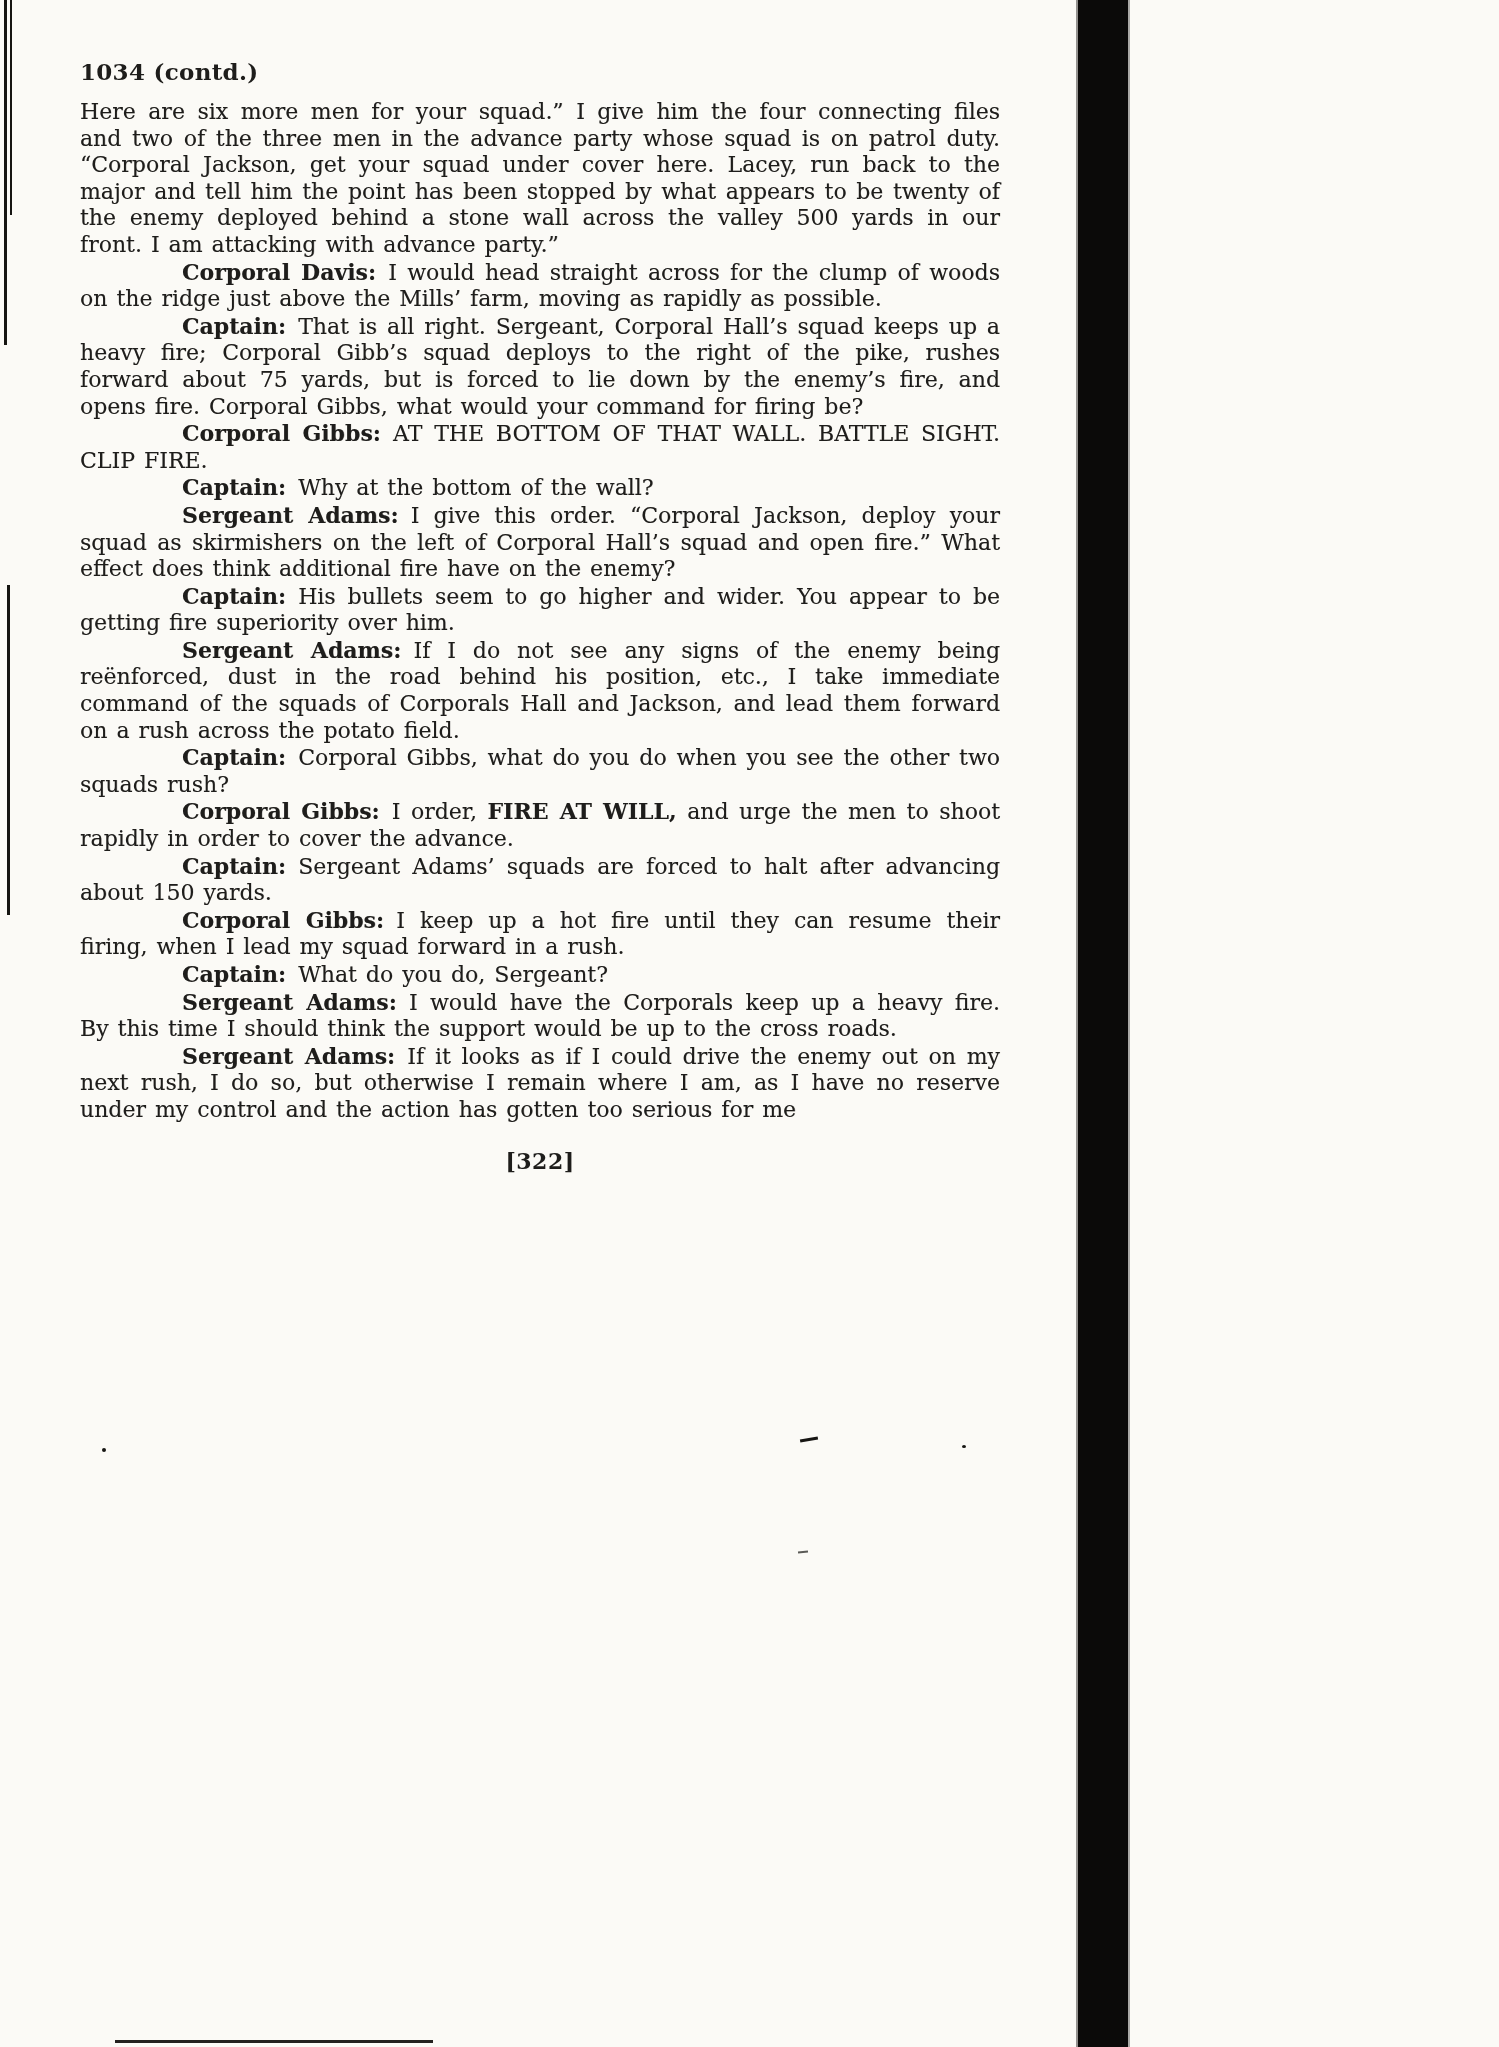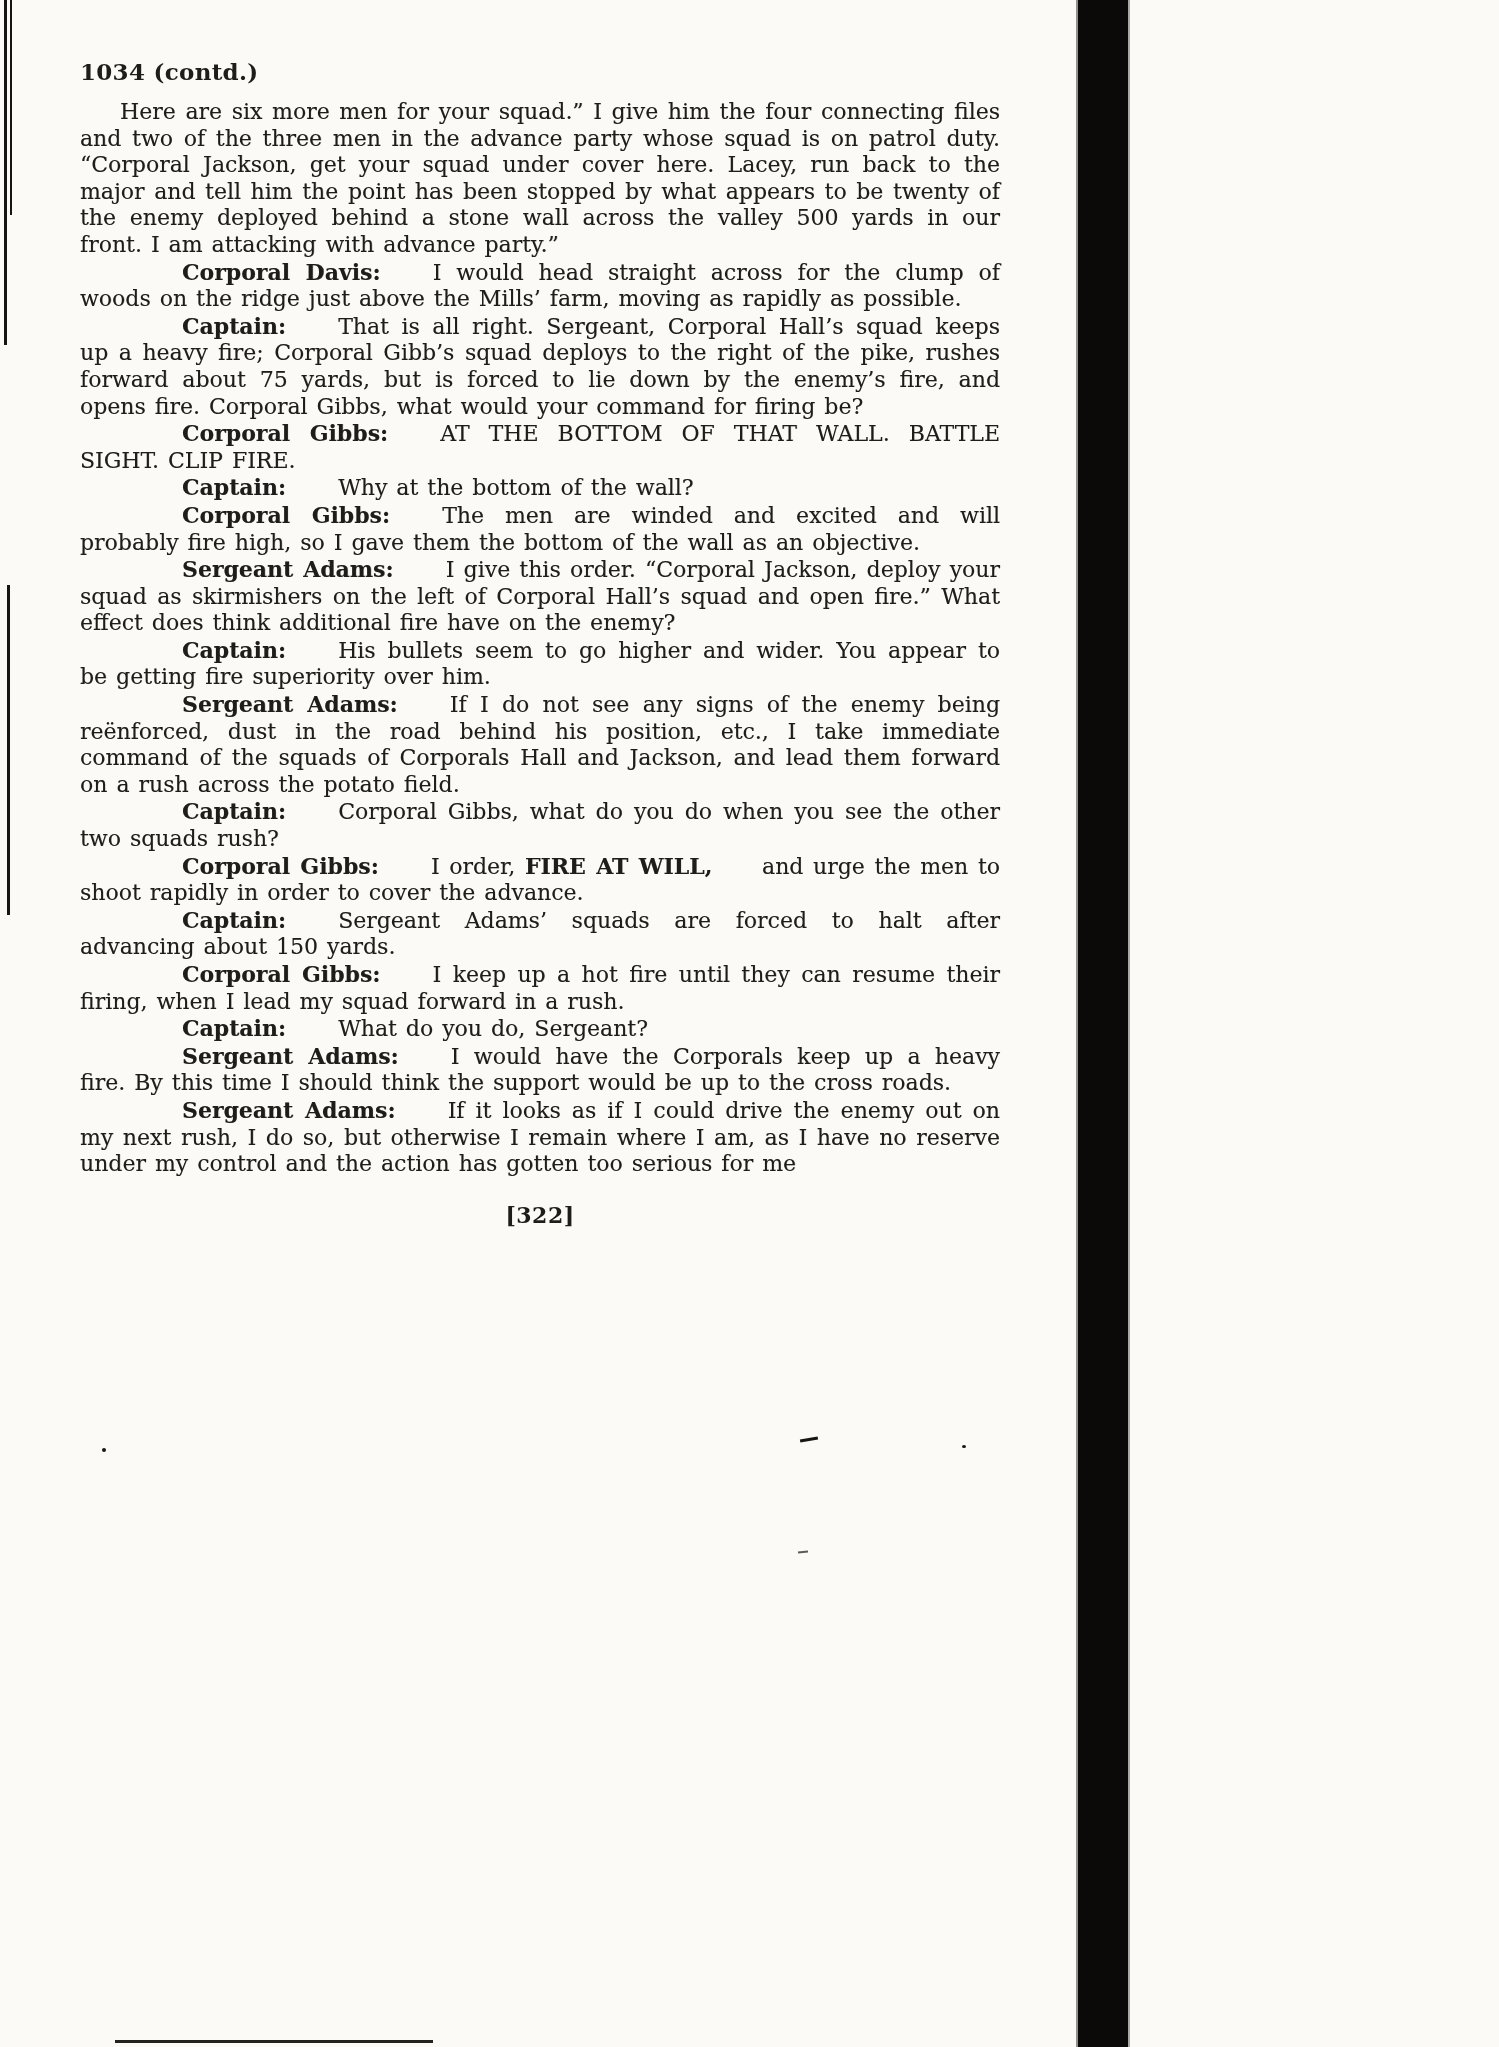--- a/index.html
+++ b/index.html
@@ -34,21 +34,21 @@
     text-align: justify;
     font-size: 22px;
     line-height: 26.6px;
     word-spacing: 2px;
     hyphens: auto;
     text-shadow: 0.3px 0 0 rgba(25,23,20,0.35);
   }
   p.para.indent { text-indent: 102px; }
   .seg-speaker { font-weight: bold; padding-right: 0.55em; }
   .seg-emphasis { font-weight: bold; }
-  .seg-text { font-weight: normal; margin-left: 40px; }
+  .seg-text { font-weight: normal; }
   .page-footer {
     margin-top: 24px;
     text-align: center;
     font-size: 22px;
     letter-spacing: 0.5px;
     font-weight: bold;
   }
   
   .artifact { position: absolute; background: #161512; }
   .spine-bar {
@@ -84,21 +84,20 @@
   <div class="artifact left-line-c"></div>
 
   <div class="content">
     <div class="page-header">1034 (contd.)</div>
     <div class="page-body">
         <p class="para"><span class="seg-text">Here are six more men for your squad.” I give him the four connecting files and two of the three men in the advance party whose squad is on patrol duty. “Corporal Jackson, get your squad under cover here. Lacey, run back to the major and tell him the point has been stopped by what appears to be twenty of the enemy deployed behind a stone wall across the valley 500 yards in our front. I am attacking with advance party.”</span></p>
         <p class="para indent"><span class="seg-speaker">Corporal Davis:</span><span class="seg-text">I would head straight across for the clump of woods on the ridge just above the Mills’ farm, moving as rapidly as possible.</span></p>
         <p class="para indent"><span class="seg-speaker">Captain:</span><span class="seg-text">That is all right. Sergeant, Corporal Hall’s squad keeps up a heavy fire; Corporal Gibb’s squad deploys to the right of the pike, rushes forward about 75 yards, but is forced to lie down by the enemy’s fire, and opens fire. Corporal Gibbs, what would your command for firing be?</span></p>
         <p class="para indent"><span class="seg-speaker">Corporal Gibbs:</span><span class="seg-text">AT THE BOTTOM OF THAT WALL. BATTLE SIGHT. CLIP FIRE.</span></p>
         <p class="para indent"><span class="seg-speaker">Captain:</span><span class="seg-text">Why at the bottom of the wall?</span></p>
-        <p class="para indent"><span class="seg-speaker">Corporal Gibbs:</span><span class="seg-text">The men are winded and excited and will probably fire high, so I gave them the bottom of the wall as an objective.</span></p>
         <p class="para indent"><span class="seg-speaker">Sergeant Adams:</span><span class="seg-text">I give this order. “Corporal Jackson, deploy your squad as skirmishers on the left of Corporal Hall’s squad and open fire.” What effect does think additional fire have on the enemy?</span></p>
         <p class="para indent"><span class="seg-speaker">Captain:</span><span class="seg-text">His bullets seem to go higher and wider. You appear to be getting fire superiority over him.</span></p>
         <p class="para indent"><span class="seg-speaker">Sergeant Adams:</span><span class="seg-text">If I do not see any signs of the enemy being reënforced, dust in the road behind his position, etc., I take immediate command of the squads of Corporals Hall and Jackson, and lead them forward on a rush across the potato field.</span></p>
         <p class="para indent"><span class="seg-speaker">Captain:</span><span class="seg-text">Corporal Gibbs, what do you do when you see the other two squads rush?</span></p>
         <p class="para indent"><span class="seg-speaker">Corporal Gibbs:</span><span class="seg-text">I order, </span><span class="seg-emphasis">FIRE AT WILL,</span><span class="seg-text"> and urge the men to shoot rapidly in order to cover the advance.</span></p>
         <p class="para indent"><span class="seg-speaker">Captain:</span><span class="seg-text">Sergeant Adams’ squads are forced to halt after advancing about 150 yards.</span></p>
         <p class="para indent"><span class="seg-speaker">Corporal Gibbs:</span><span class="seg-text">I keep up a hot fire until they can resume their firing, when I lead my squad forward in a rush.</span></p>
         <p class="para indent"><span class="seg-speaker">Captain:</span><span class="seg-text">What do you do, Sergeant?</span></p>
         <p class="para indent"><span class="seg-speaker">Sergeant Adams:</span><span class="seg-text">I would have the Corporals keep up a heavy fire. By this time I should think the support would be up to the cross roads.</span></p>
         <p class="para indent"><span class="seg-speaker">Sergeant Adams:</span><span class="seg-text">If it looks as if I could drive the enemy out on my next rush, I do so, but otherwise I remain where I am, as I have no reserve under my control and the action has gotten too serious for me</span></p>

